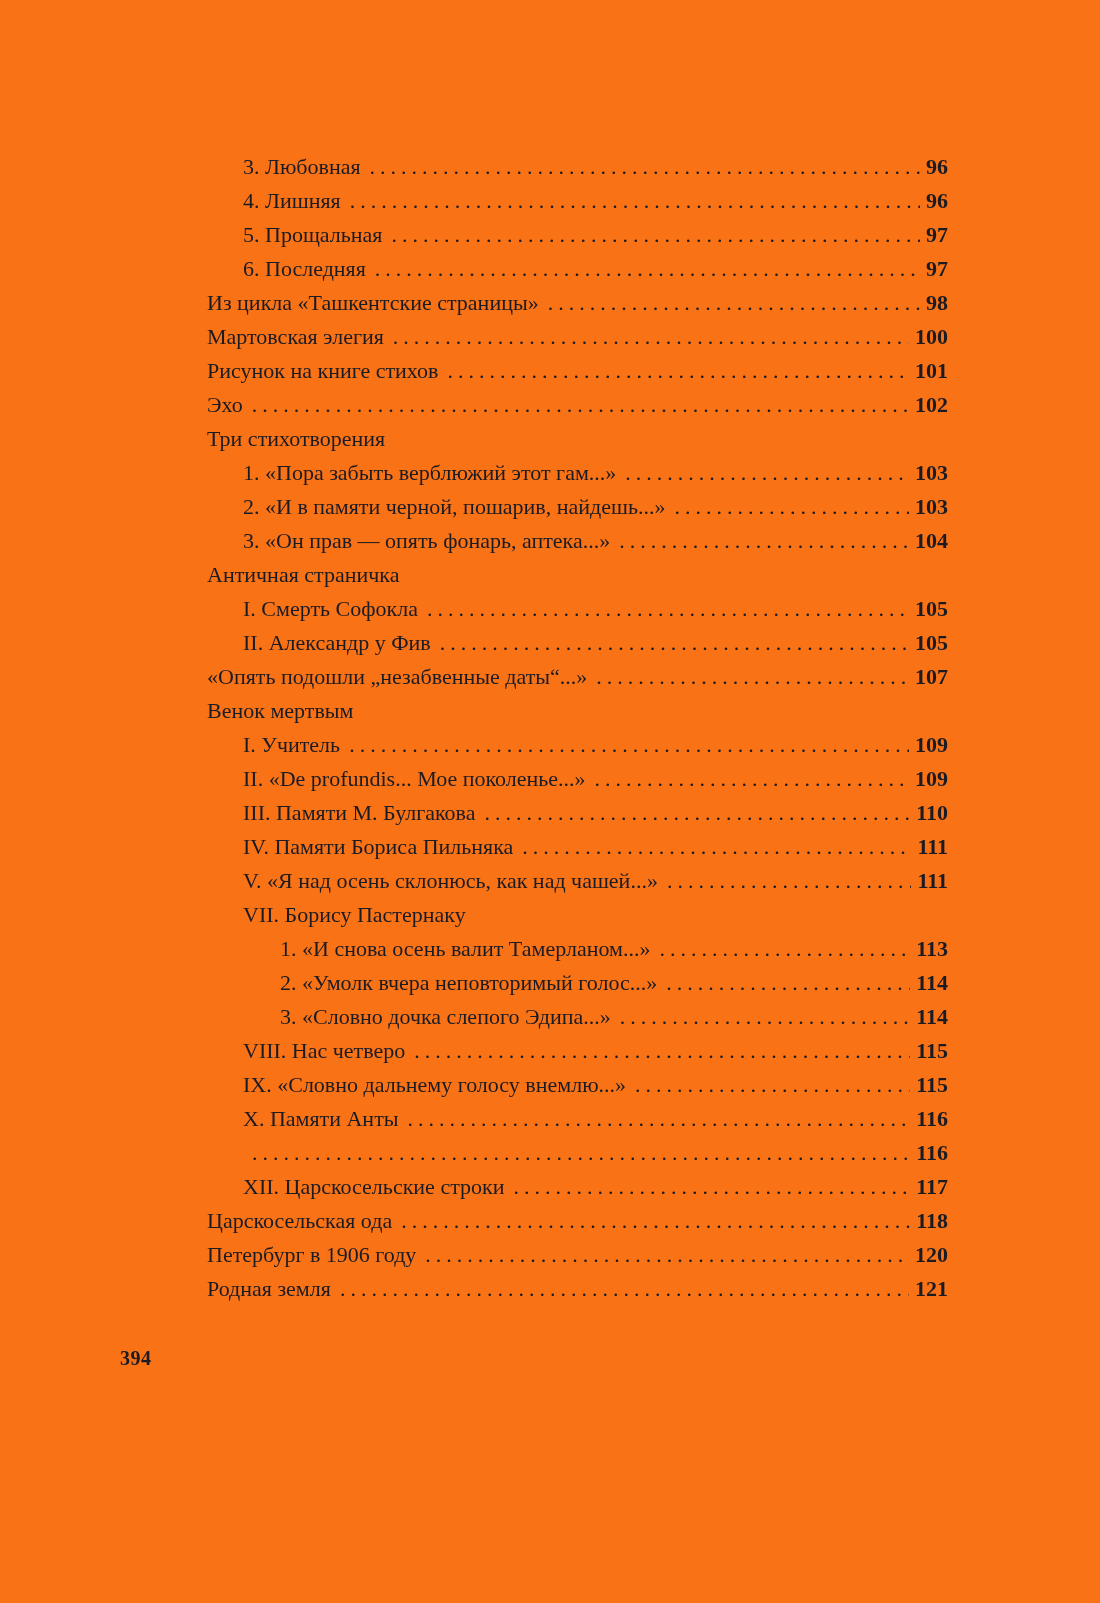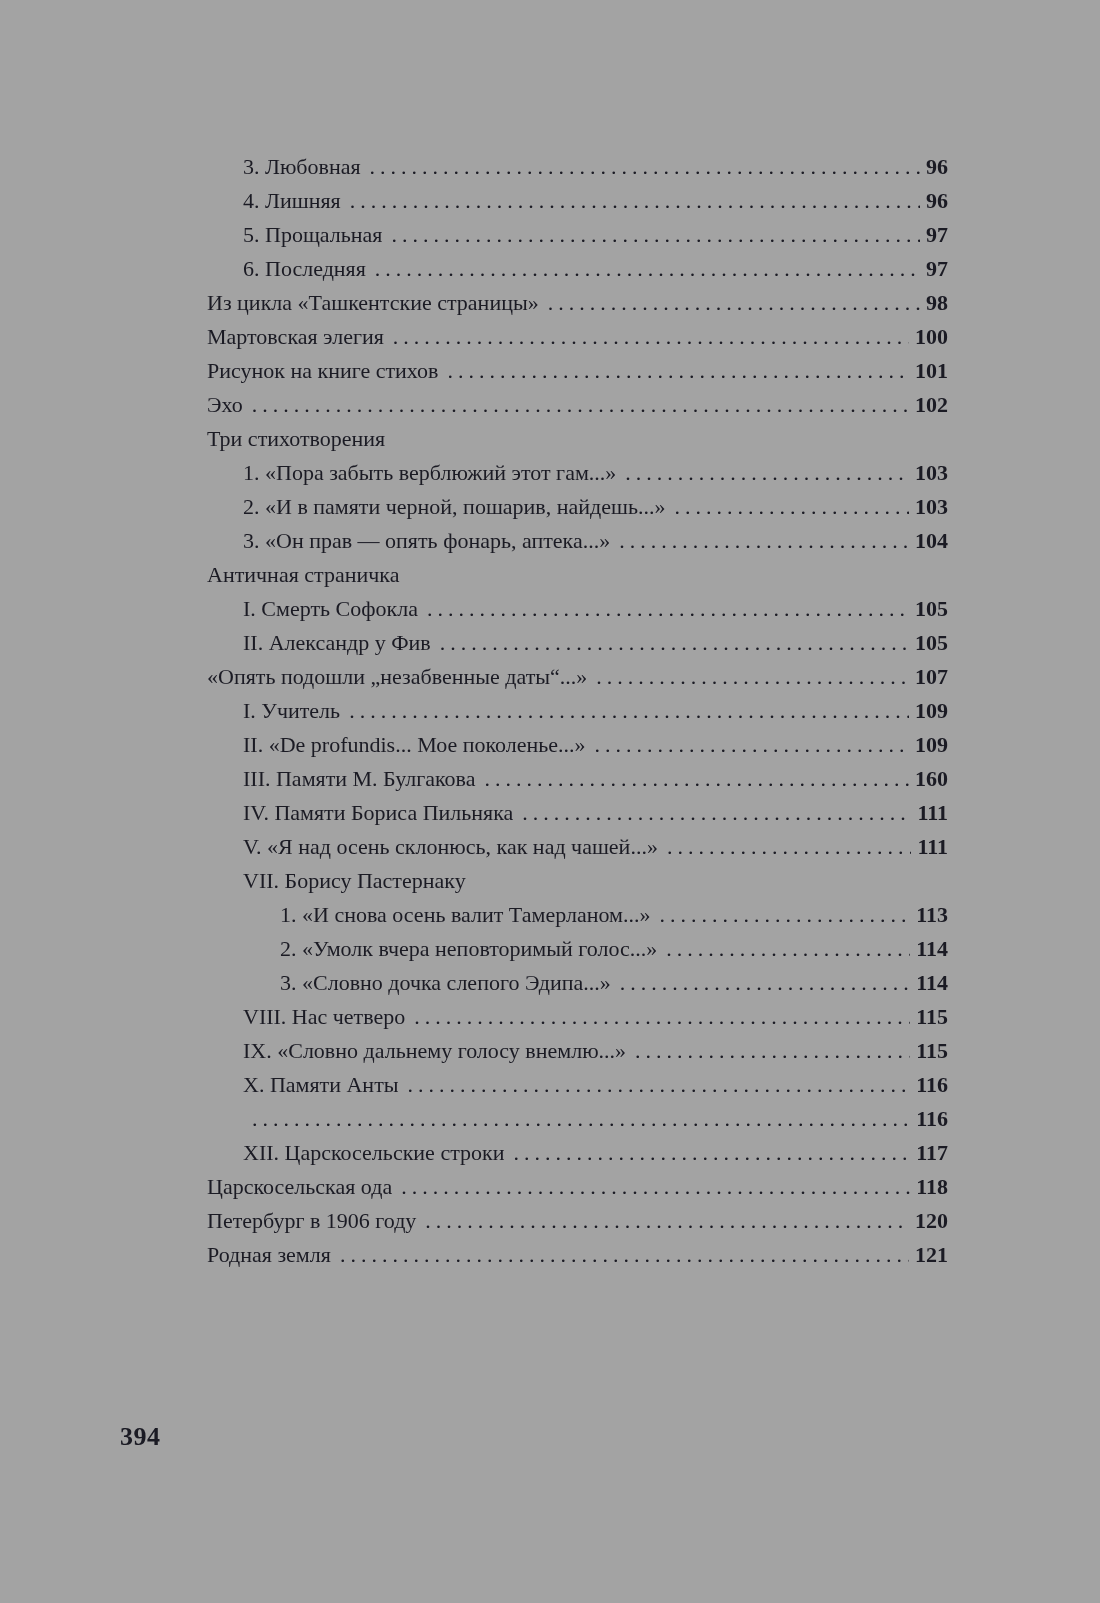--- a/index.html
+++ b/index.html
@@ -1,21 +1,21 @@
 <!DOCTYPE html>
 <html><head>
 <meta charset="utf-8">
 <style>
   * { margin: 0; padding: 0; box-sizing: border-box; }
   html, body { background: #ffffff; }
   .book-page {
     position: relative;
     width: 1100px;
     height: 1603px;
-    background: #a3a3a3;
+    background: #f97316;
     font-family: "Liberation Serif", "DejaVu Serif", serif;
     color: #1b1b24;
     overflow: hidden;
   }
   .toc {
     position: absolute;
     left: 207px;
     top: 150px;
     width: 741px;
   }
@@ -37,22 +37,22 @@
     min-width: 0;
   }
   .toc-dots::after {
     content: "....................................................................................................";
     letter-spacing: 5px;
   }
   .toc-page { flex: 0 0 auto; text-align: right; font-weight: bold; }
   .folio {
     position: absolute;
     left: 120px;
-    top: 1420px;
-    font-size: 26px;
+    top: 1341px;
+    font-size: 20px;
     line-height: 34px;
     font-weight: bold;
     letter-spacing: 0.5px;
     text-align: right;
   }
 </style>
 </head>
 <body>
 
 <div class="book-page">
@@ -126,34 +126,37 @@
       <div class="toc-row indent-1">
         <span class="toc-label">II. Александр у Фив</span>
         <span class="toc-dots"></span>
         <span class="toc-page">105</span>
       </div>
       <div class="toc-row indent-0">
         <span class="toc-label">«Опять подошли „незабвенные даты“...»</span>
         <span class="toc-dots"></span>
         <span class="toc-page">107</span>
       </div>
+      <div class="toc-row indent-0">
+        <span class="toc-label">Венок мертвым</span>
+      </div>
       <div class="toc-row indent-1">
         <span class="toc-label">I. Учитель</span>
         <span class="toc-dots"></span>
         <span class="toc-page">109</span>
       </div>
       <div class="toc-row indent-1">
         <span class="toc-label">II. «De profundis... Мое поколенье...»</span>
         <span class="toc-dots"></span>
         <span class="toc-page">109</span>
       </div>
       <div class="toc-row indent-1">
         <span class="toc-label">III. Памяти М. Булгакова</span>
         <span class="toc-dots"></span>
-        <span class="toc-page">160</span>
+        <span class="toc-page">110</span>
       </div>
       <div class="toc-row indent-1">
         <span class="toc-label">IV. Памяти Бориса Пильняка</span>
         <span class="toc-dots"></span>
         <span class="toc-page">111</span>
       </div>
       <div class="toc-row indent-1">
         <span class="toc-label">V. «Я над осень склонюсь, как над чашей...»</span>
         <span class="toc-dots"></span>
         <span class="toc-page">111</span>

